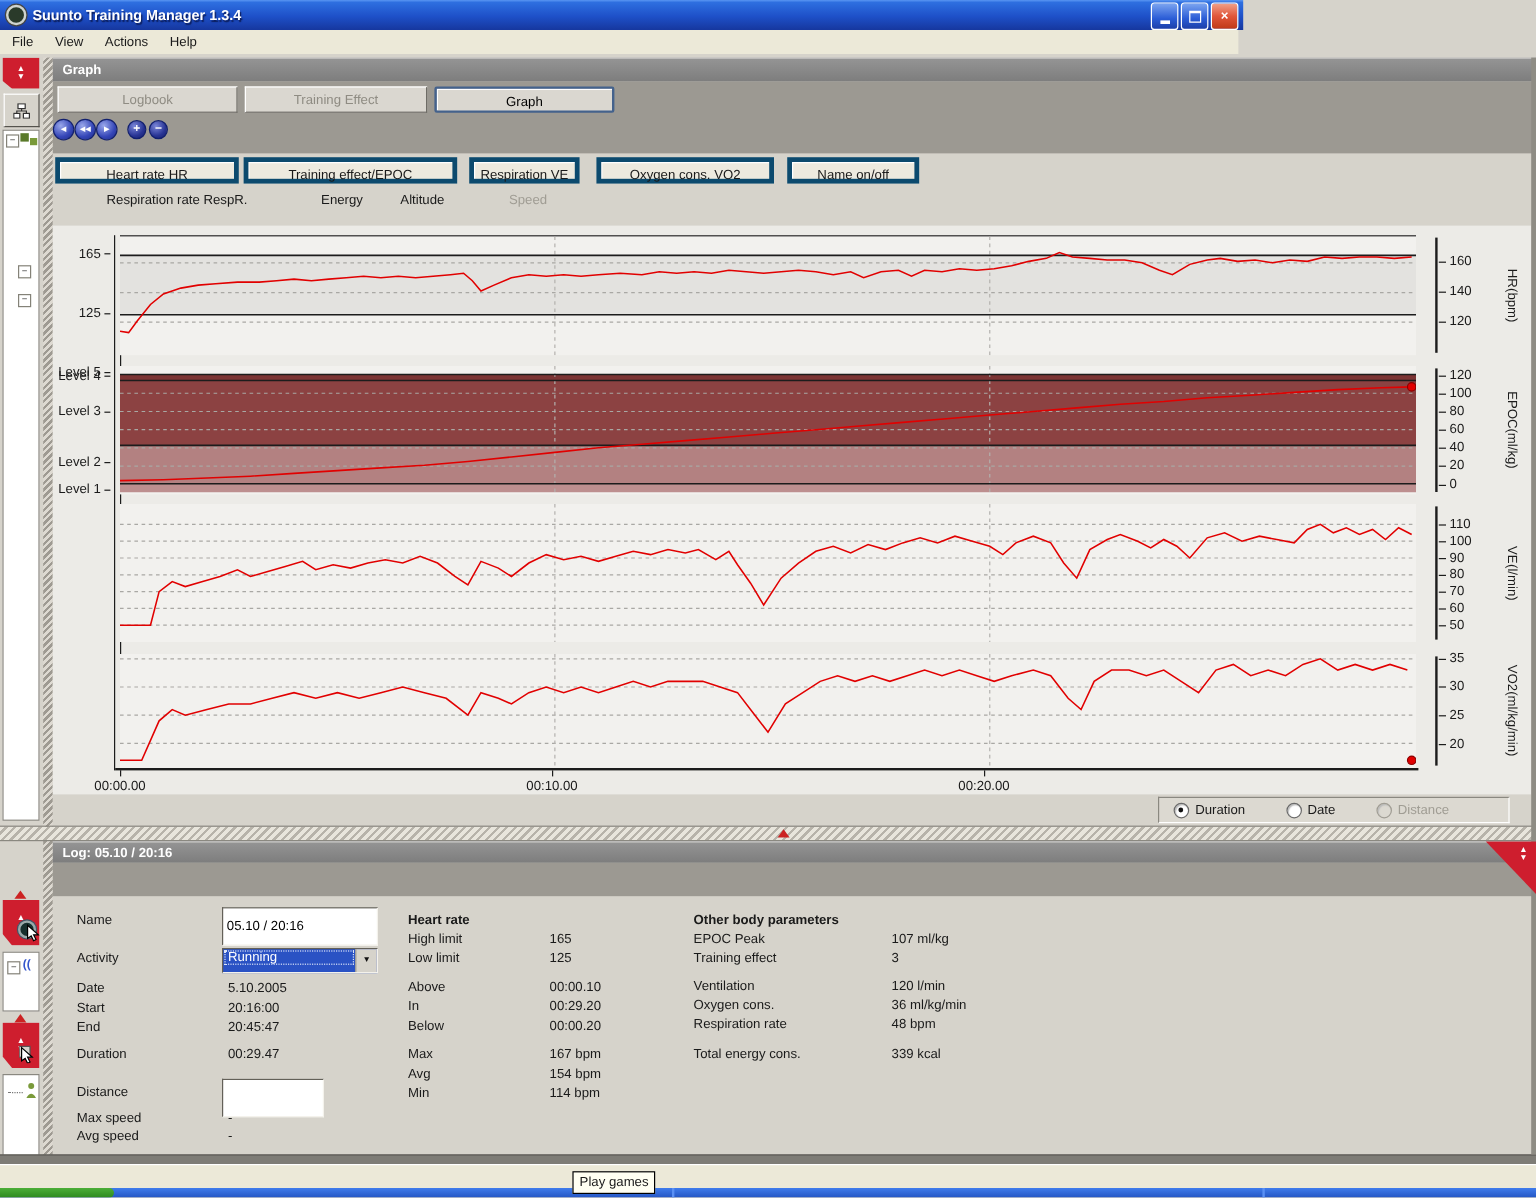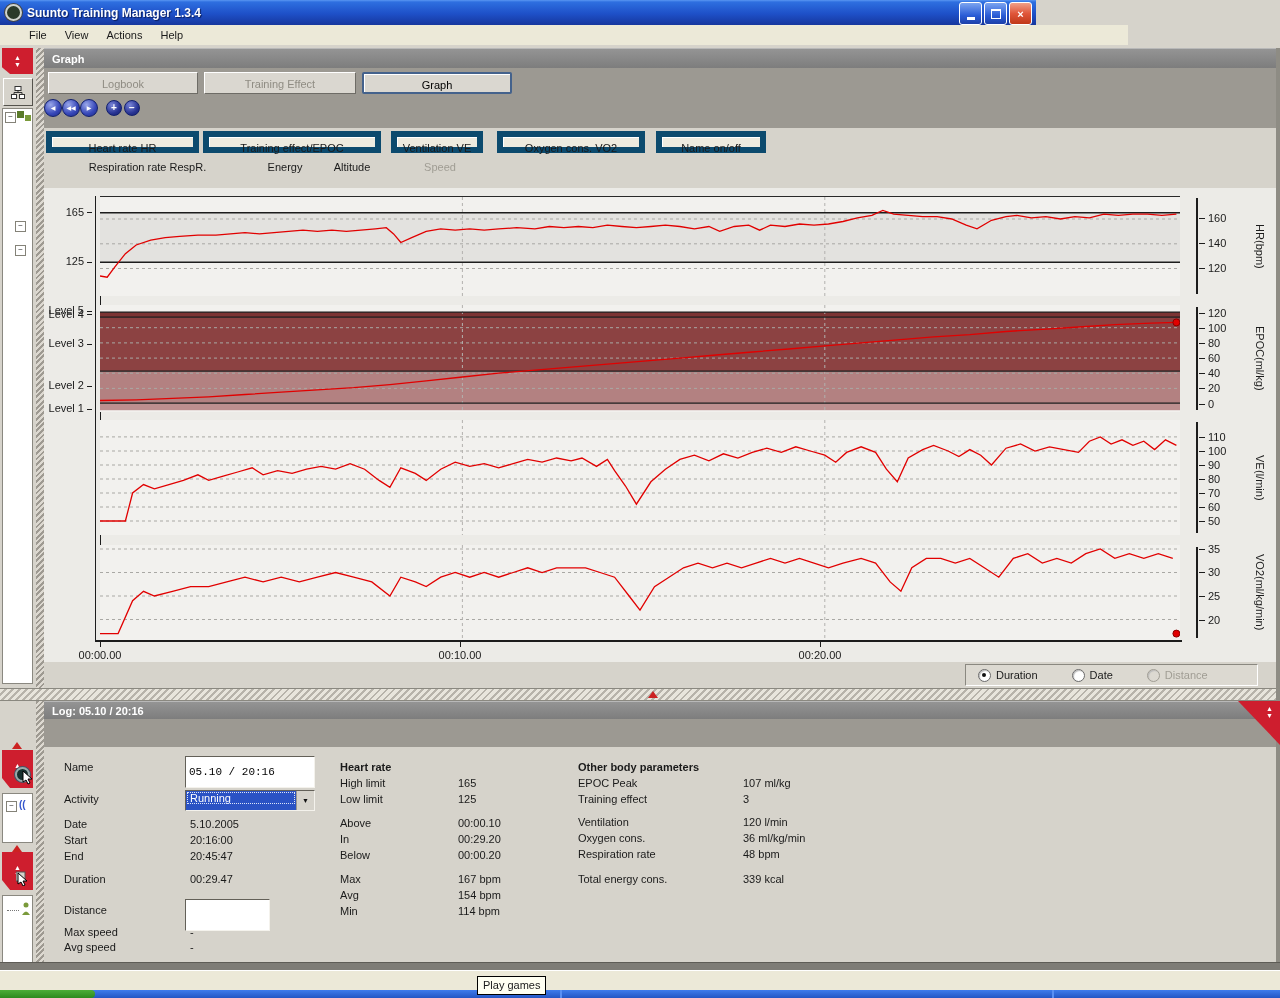--- a/index.html
+++ b/index.html
@@ -9,21 +9,21 @@
   
   .titlebar{left:0;top:0;width:1036px;height:25px;background:linear-gradient(180deg,#5a96f2 0%,#2e6fe0 8%,#1e50c8 55%,#16379e 100%);display:flex;align-items:center;padding-left:5px;box-sizing:border-box}
   .apptitle{color:#fff;font-weight:bold;font-size:12px;margin-left:5px;text-shadow:1px 1px 1px #0a1c5a}
   .appicon{width:13px;height:13px;border-radius:50%;background:#2a3a2a;border:2px solid #cfd4cf;box-shadow:0 0 0 1px #444}
   .winbtns{position:absolute;right:4px;top:2px;display:flex;gap:2px}
   .wbtn{width:21px;height:21px;border:1px solid #fff;border-radius:3px;display:flex;align-items:center;justify-content:center;color:#fff;font-size:11px;font-weight:bold;background:linear-gradient(#7ba4f0,#2a5cd6 60%,#1c3fa8)}
   .wbtn.close{background:linear-gradient(#f0a088,#e0563a 50%,#c03818)}
   .glyph-min{display:block;width:8px;height:3px;background:#fff;margin-top:9px}
   .glyph-restore{display:block;width:8px;height:7px;border:1px solid #fff;border-top-width:2px}
   
-  .menubar{left:0;top:25px;width:1128px;height:20px;background:#ece9d8;display:flex;align-items:center;padding-left:20px;box-sizing:border-box}
+  .menubar{left:0;top:25px;width:1032px;height:20px;background:#ece9d8;display:flex;align-items:center;padding-left:1px;box-sizing:border-box}
   .menu-item{padding:2px 9px;cursor:default}
   
   .rail{left:0;top:48px;width:44px;height:922px;background:#d6d3cb}
   .railhatch{left:36px;top:48px;width:8px;height:922px;background:repeating-linear-gradient(135deg,#ddd9d1 0 2px,#9e9a92 2px 4px)}
   .redbtn{background:#ce1e2e;clip-path:polygon(0 0,100% 0,100% 100%,26% 100%,0 74%);display:flex;flex-direction:column;align-items:center;justify-content:center;color:#fff;font-size:7px;line-height:7px}
   .rtri{width:0;height:0;border-left:5px solid transparent;border-right:5px solid transparent;border-bottom:7px solid #c22}
   .treebtn{left:3px;top:78px;width:28px;height:26px;background:#d6d3cb;border:1px solid;border-color:#fff #55534d #55534d #fff;display:flex;align-items:center;justify-content:center}
   .treep{background:#fff;border:1px solid #8a8880;box-sizing:border-box}
   .xbox{position:absolute;width:9px;height:9px;background:#fff;border:1px solid #848278;font-size:8px;line-height:7px;text-align:center;color:#333}
   .xbox::before{content:"\2212"}
@@ -31,21 +31,21 @@
   .dotline{position:absolute;width:12px;border-top:1px dotted #777}
   
   .sect-hdr{background:linear-gradient(#949494,#7d7d7d);color:#fff;font-weight:bold;display:flex;align-items:center;padding-left:8px;box-sizing:border-box;border-top:1px solid #b8b8b8}
   .toolzone{left:44px;top:68px;width:1236px;height:60px;background:#9c9992}
   .vbtn{position:absolute;top:4px;height:22px;background:#dad7d0;border:1px solid;border-color:#fff #6e6c66 #6e6c66 #fff;text-align:center;padding-top:4px;box-sizing:border-box;font-size:11px}
   .vbtn.disabled{color:#8f8c83}
   .vbtn.active{border:2px solid #44628c;border-radius:2px;box-shadow:inset 1px 1px 0 #fff;color:#000}
   .ncirc{position:absolute;width:16px;height:16px;border-radius:50%;background:radial-gradient(circle at 35% 30%,#9aa8ea,#3546b8 60%,#1e2c86);color:#fff;display:flex;align-items:center;justify-content:center;font-size:6px;border:1px solid #12206e}
   .ncirc.zoom{width:14px;height:14px;font-size:10px;font-weight:bold;background:radial-gradient(circle at 35% 30%,#7a86d8,#283494 60%,#141e6a)}
   .lightzone{left:44px;top:128px;width:1236px;height:562px;background:#d6d3cb}
-  .gtab{position:absolute;top:131px;height:22px;background:#edeadf;border:6px solid #0c4a6e;box-shadow:inset 1px 1px 0 #fff;text-align:center;padding-top:4px;box-sizing:border-box}
+  .gtab{position:absolute;top:131px;height:22px;background:#edeadf;border:4px solid #0c4a6e;box-shadow:inset 1px 1px 0 #fff;text-align:center;padding-top:4px;box-sizing:border-box}
   .flatbtn{position:absolute;top:160px;height:16px;text-align:center}
   .flatbtn.disabled{color:#a09d94}
   
   .chart-region{left:44px;top:188px;width:1232px;height:474px;background:#ecebe7}
   .subplot{position:absolute;left:0;right:0}
   .plot{position:absolute;left:56px;width:1080px;top:0;bottom:0;background:#f2f1ee}
   .plot.frametop{border-top:1px solid #2a2a2a}
   .llab{position:absolute;left:0;top:0;bottom:0;width:52px}
   .ltick{position:absolute;right:4px;white-space:nowrap;font-size:11px}
   .ltick::after{content:"";display:inline-block;width:5px;height:1px;background:#1c1c1c;vertical-align:middle;margin-left:3px}
@@ -66,21 +66,21 @@
   .radio.disabled{color:#a09d94}.radio.disabled .rdot{background:#dcd9d1;border-color:#a09d94}
   
   .hsplit{left:0;top:688px;width:1280px;height:13px;background:repeating-linear-gradient(135deg,#e8e5dc 0 3px,#b7b3aa 3px 5px);border-top:1px solid #8a8880;border-bottom:1px solid #8a8880;box-sizing:border-box}
   
   .logtabs{left:44px;top:719px;width:1236px;height:28px;background:#9c9992}
   .detailpanel{left:44px;top:747px;width:1232px;height:215px;background:#d6d3cb}
   .logcorner{right:0;top:701px;width:42px;height:44px;background:#ce1e2e;clip-path:polygon(0 0,100% 0,100% 100%);z-index:5}
   .logcorner .arr{position:absolute;right:7px;top:4px;color:#fff;font-size:7px;line-height:7px;text-align:center}
   .r{position:absolute;height:16px;white-space:nowrap}
   .bold{font-weight:bold}
-  .tinput{position:absolute;background:#fff;border:1px solid;border-color:#636058 #f4f2ec #f4f2ec #636058;font-family:Liberation Mono, monospace;font-size:11px;padding:15px 3px;box-sizing:border-box}
+  .tinput{position:absolute;background:#fff;border:1px solid;border-color:#636058 #f4f2ec #f4f2ec #636058;font-family:Liberation Sans, sans-serif;font-size:11px;padding:15px 3px;box-sizing:border-box}
   .combo{position:absolute;background:#2a52c4;border:1px solid;border-color:#636058 #f4f2ec #f4f2ec #636058;display:flex;align-items:flex-start;box-sizing:border-box}
   .combo-val{color:#fff;padding-left:4px;flex:1;outline:1px dotted #dce4f8;outline-offset:-2px}
   .combo-btn{width:17px;height:100%;background:#d6d3cb;border-left:1px solid #9a978f;display:flex;align-items:center;justify-content:center;font-size:7px;color:#111}
   
   .bottombar{left:0;top:962px;width:1280px;height:8px;background:#7e7c76;border-top:1px solid #5e5c56;box-sizing:border-box}
   .statusbar{left:0;top:970px;width:1280px;height:20px;background:#ece9d8;border-top:1px solid #fff;box-sizing:border-box}
   .tooltip{left:477px;top:976px;background:#fffff2;border:1px solid #000;padding:1px 5px 2px 5px;z-index:9}
   .taskbar{left:0;top:990px;width:1280px;height:8px;background:linear-gradient(#3f7cec,#2456c4)}
   .startbtn{position:absolute;left:0;top:0;width:95px;height:8px;background:linear-gradient(#4cae38,#2d8a1e);border-radius:0 4px 4px 0}
   .tsep{position:absolute;top:0;width:2px;height:8px;background:#5a90f4}
@@ -153,21 +153,21 @@
   <div class="ncirc zoom" style="left:62px;top:32px">
       <span>+</span>
     </div>
   <div class="ncirc zoom" style="left:80px;top:32px">
       <span>−</span>
     </div>
 </div>
 <div class="abs lightzone"></div>
 <div class="abs gtab" style="left:46px;width:153px">Heart rate HR</div>
 <div class="abs gtab" style="left:203px;width:178px">Training effect/EPOC</div>
-<div class="abs gtab" style="left:391px;width:92px">Ventilation VE</div>
+<div class="abs gtab" style="left:391px;width:92px">Respiration VE</div>
 <div class="abs gtab" style="left:497px;width:148px">Oxygen cons. VO2</div>
 <div class="abs gtab" style="left:656px;width:110px">Name on/off</div>
 <div class="abs flatbtn" style="left:75px;width:145px">Respiration rate RespR.</div>
 <div class="abs flatbtn" style="left:255px;width:60px">Energy</div>
 <div class="abs flatbtn" style="left:322px;width:60px">Altitude</div>
 <div class="abs flatbtn disabled" style="left:410px;width:60px">Speed</div>
 
 <div class="abs chart-region">
   <div class="ylines"></div>
   <div class="subplot" style="top:8px;height:100px">

